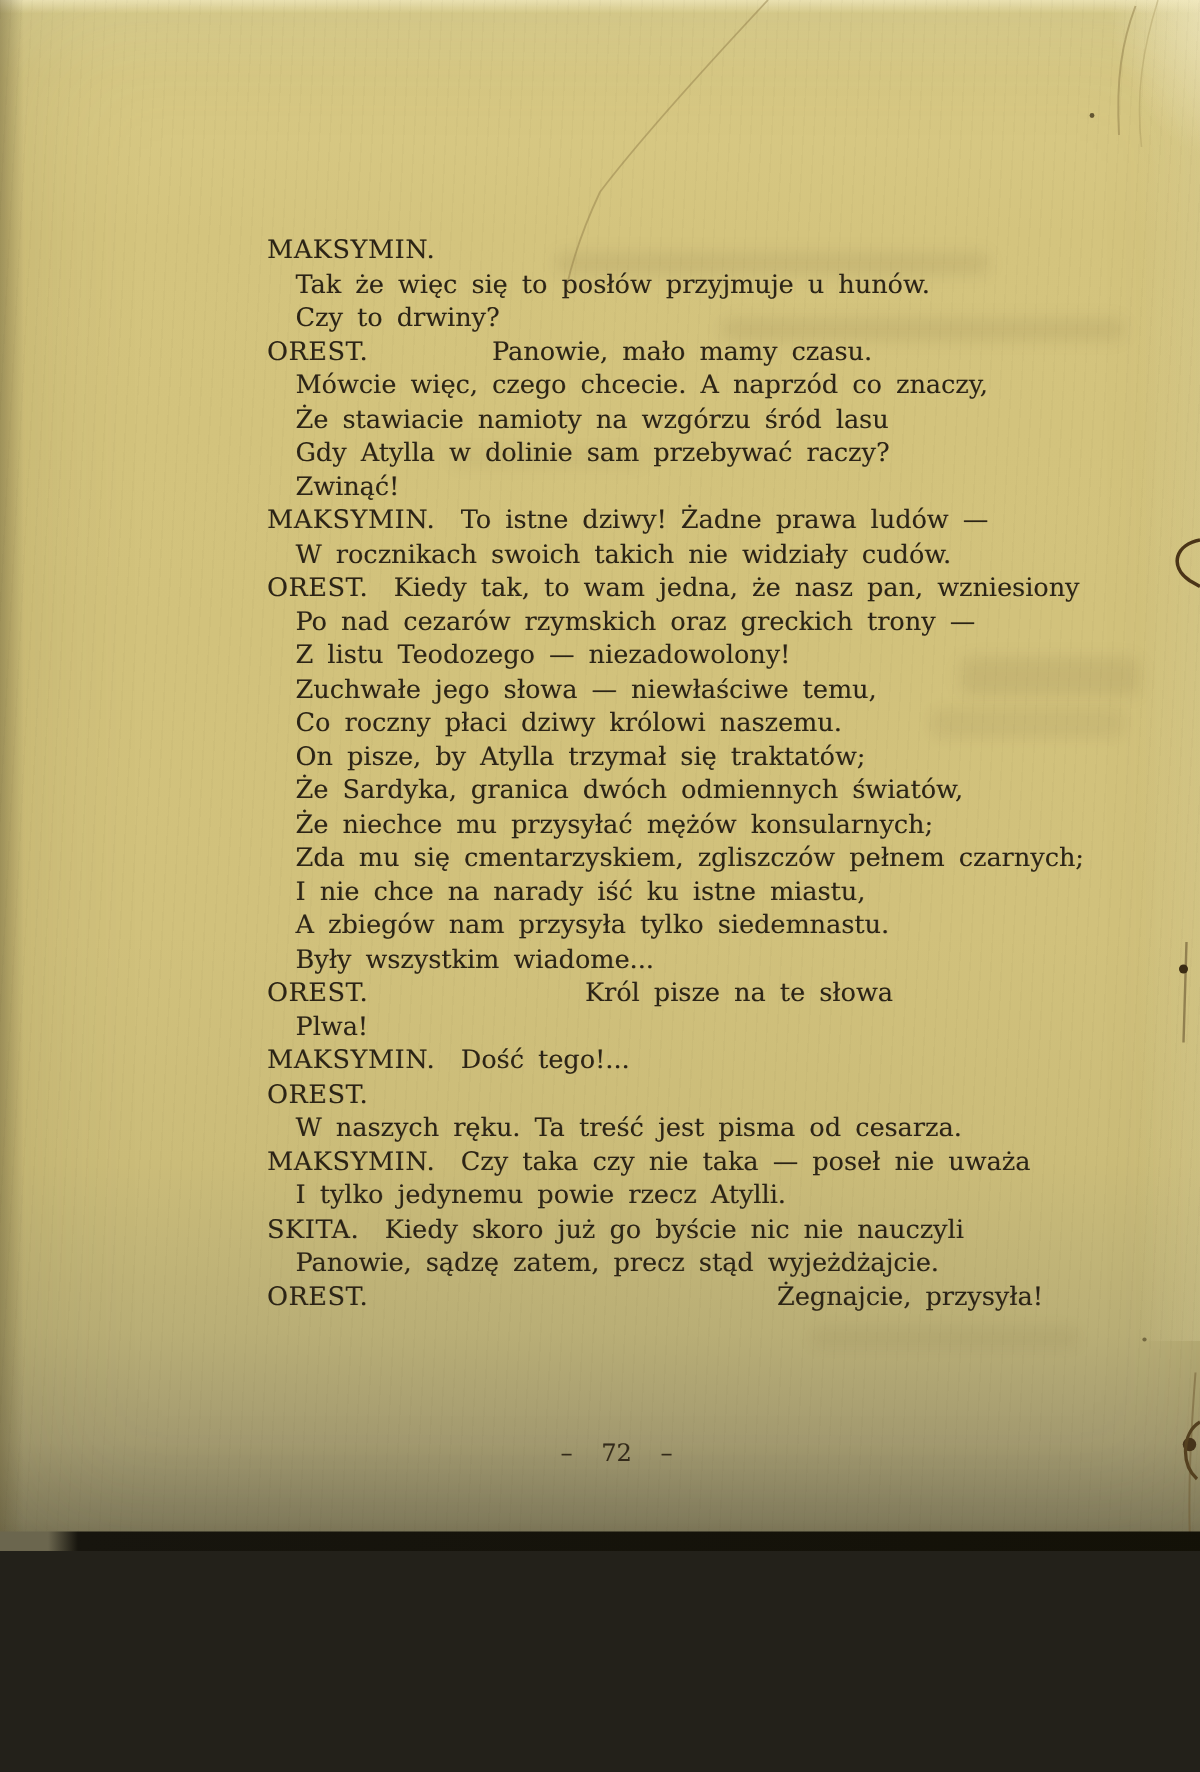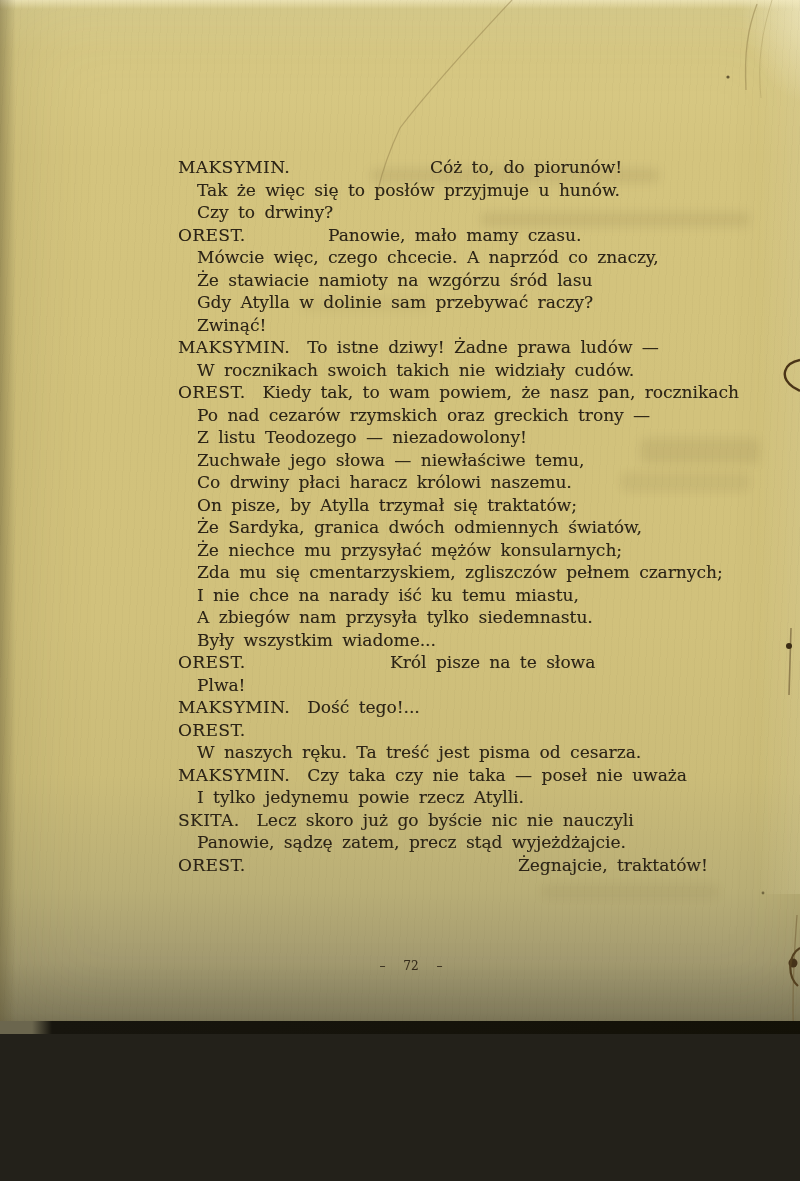--- a/index.html
+++ b/index.html
@@ -41,21 +41,21 @@
     text-shadow:.3px .3px 0 rgba(44,36,22,.30);
   }
   .line{position:relative;height:22.5px;white-space:nowrap;}
   .verse{padding-left:19px;}
   .speaker{letter-spacing:.4px;}
   .sp-inline{margin-right:17px;}
   .cue{position:absolute;top:0;white-space:nowrap;}
   .page-number{
     position:absolute;top:959px;left:411px;transform:translateX(-50%);
     font-family:"DejaVu Serif","Liberation Serif",serif;
-    font-size:12px;color:#332a1a;word-spacing:14px;white-space:nowrap;
+    font-size:16px;color:#332a1a;word-spacing:14px;white-space:nowrap;
     text-shadow:.3px .3px 0 rgba(44,36,22,.25);
   }
   svg.artifacts{position:absolute;inset:0;pointer-events:none;}
 </style>
 </head>
 <body>
 
 <div class="page">
 
   <div class="shade corner-light"></div>
@@ -68,21 +68,20 @@
   <div class="smudge" style="left:480px;top:212px;width:270px;height:15px;"></div>
   <div class="smudge" style="left:300px;top:300px;width:130px;height:12px;opacity:.6;"></div>
   <div class="smudge" style="left:640px;top:438px;width:120px;height:26px;"></div>
   <div class="smudge" style="left:620px;top:472px;width:130px;height:20px;opacity:.8;"></div>
   <div class="smudge" style="left:540px;top:884px;width:180px;height:15px;opacity:.7;"></div>
 
   <div class="text-block">
 
     <div class="line">
       <span class="speaker">MAKSYMIN.</span>
-      <span class="cue" style="left:252px">Cóż to, do piorunów!</span>
     </div>
     <div class="line verse">
       <span>Tak że więc się to posłów przyjmuje u hunów.</span>
     </div>
     <div class="line verse">
       <span>Czy to drwiny?</span>
     </div>
     <div class="line">
       <span class="speaker">OREST.</span>
       <span class="cue" style="left:150px">Panowie, mało mamy czasu.</span>
@@ -99,48 +98,48 @@
     <div class="line verse">
       <span>Zwinąć!</span>
     </div>
     <div class="line">
       <span class="speaker sp-inline">MAKSYMIN.</span><span>To istne dziwy! Żadne prawa ludów —</span>
     </div>
     <div class="line verse">
       <span>W rocznikach swoich takich nie widziały cudów.</span>
     </div>
     <div class="line">
-      <span class="speaker sp-inline">OREST.</span><span>Kiedy tak, to wam powiem, że nasz pan, rocznikach</span>
+      <span class="speaker sp-inline">OREST.</span><span>Kiedy tak, to wam jedna, że nasz pan, wzniesiony</span>
     </div>
     <div class="line verse">
       <span>Po nad cezarów rzymskich oraz greckich trony —</span>
     </div>
     <div class="line verse">
       <span>Z listu Teodozego — niezadowolony!</span>
     </div>
     <div class="line verse">
       <span>Zuchwałe jego słowa — niewłaściwe temu,</span>
     </div>
     <div class="line verse">
-      <span>Co drwiny płaci haracz królowi naszemu.</span>
+      <span>Co roczny płaci dziwy królowi naszemu.</span>
     </div>
     <div class="line verse">
       <span>On pisze, by Atylla trzymał się traktatów;</span>
     </div>
     <div class="line verse">
       <span>Że Sardyka, granica dwóch odmiennych światów,</span>
     </div>
     <div class="line verse">
       <span>Że niechce mu przysyłać mężów konsularnych;</span>
     </div>
     <div class="line verse">
       <span>Zda mu się cmentarzyskiem, zgliszczów pełnem czarnych;</span>
     </div>
     <div class="line verse">
-      <span>I nie chce na narady iść ku temu miastu,</span>
+      <span>I nie chce na narady iść ku istne miastu,</span>
     </div>
     <div class="line verse">
       <span>A zbiegów nam przysyła tylko siedemnastu.</span>
     </div>
     <div class="line verse">
       <span>Były wszystkim wiadome...</span>
     </div>
     <div class="line">
       <span class="speaker">OREST.</span>
       <span class="cue" style="left:212px">Król pisze na te słowa</span>
@@ -157,28 +156,28 @@
     <div class="line verse">
       <span>W naszych ręku. Ta treść jest pisma od cesarza.</span>
     </div>
     <div class="line">
       <span class="speaker sp-inline">MAKSYMIN.</span><span>Czy taka czy nie taka — poseł nie uważa</span>
     </div>
     <div class="line verse">
       <span>I tylko jedynemu powie rzecz Atylli.</span>
     </div>
     <div class="line">
-      <span class="speaker sp-inline">SKITA.</span><span>Lecz skoro już go byście nic nie nauczyli</span>
+      <span class="speaker sp-inline">SKITA.</span><span>Kiedy skoro już go byście nic nie nauczyli</span>
     </div>
     <div class="line verse">
       <span>Panowie, sądzę zatem, precz stąd wyjeżdżajcie.</span>
     </div>
     <div class="line">
       <span class="speaker">OREST.</span>
-      <span class="cue" style="left:340px">Żegnajcie, traktatów!</span>
+      <span class="cue" style="left:340px">Żegnajcie, przysyła!</span>
     </div>
 
   </div>
 
   <div class="page-number">– 72 –</div>
 
   <svg class="artifacts" width="800" height="1181" viewBox="0 0 800 1181">
     <path d="M512,0 C470,45 425,95 400,128 C392,145 383,168 378,190" stroke="rgba(140,120,68,0.45)" stroke-width="1.2" fill="none"></path>
     <path d="M757,4 C748,28 744,52 746,90" stroke="rgba(150,132,78,0.55)" stroke-width="1.3" fill="none"></path>
     <path d="M772,0 C762,32 757,62 761,98" stroke="rgba(160,142,86,0.35)" stroke-width="1" fill="none"></path>

